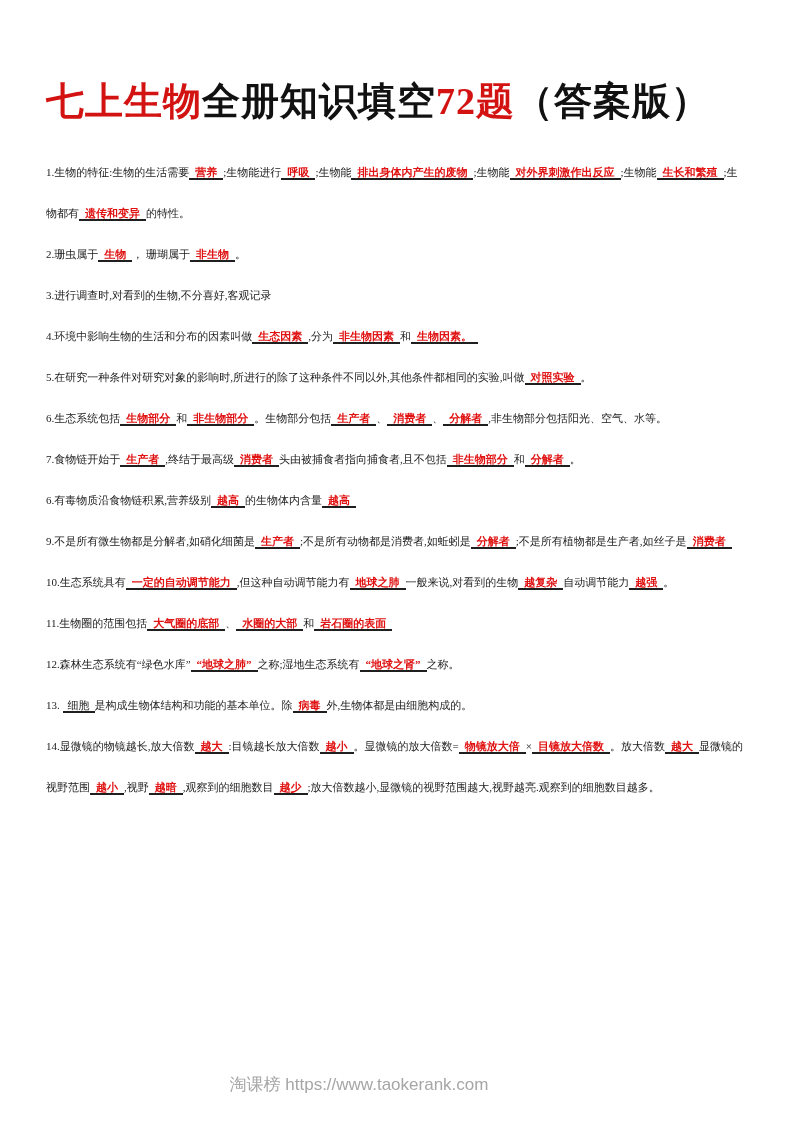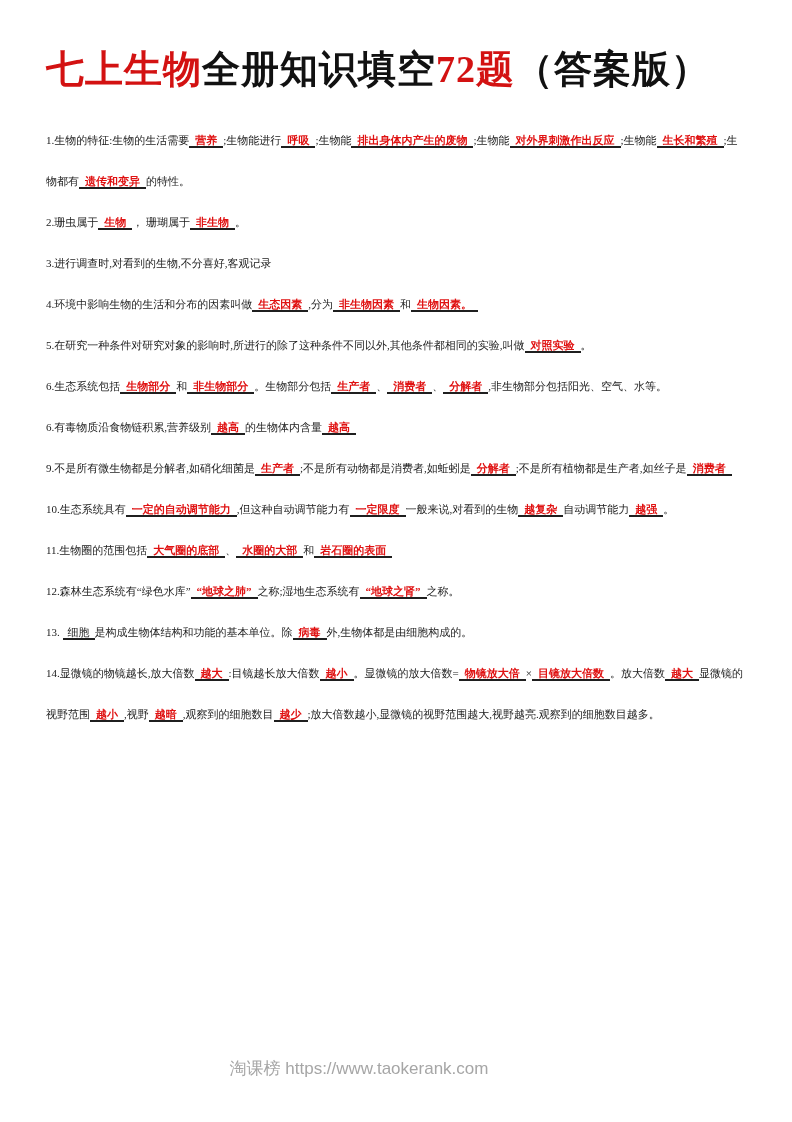--- a/index.html
+++ b/index.html
@@ -6,21 +6,21 @@
   html, body { background: #ffffff; }
   body {
     width: 792px; height: 1122px;
     font-family: "Liberation Serif", "DejaVu Serif", serif;
     color: var(--text, #1c1c1c);
     position: relative;
     overflow: hidden;
   }
   .page {
     width: 718px; height: 1122px;
-    padding: 46px 46px 0 46px;
+    padding: 78px 46px 0 46px;
     position: relative;
   }
   .title {
     text-align: center;
     font-size: 38px;
     font-weight: bold;
     line-height: 1.25;
     letter-spacing: 1px;
     margin-bottom: 26px;
     white-space: nowrap;
@@ -42,44 +42,45 @@
     border-bottom: 2px solid var(--underline, #1f1f1f);
     padding: 0 6px;
   }
   .blank-black {
     color: var(--text, #1c1c1c);
     border-bottom: 2px solid var(--underline, #1f1f1f);
     padding: 0 5px;
   }
   .footer {
     position: absolute;
-    bottom: 42px;
+    bottom: 26px;
     left: 0;
     width: 100%;
     text-align: center;
     font-family: "Liberation Sans", "DejaVu Sans", sans-serif;
     font-size: 17px;
     color: var(--footer-gray, #a6a6a6);
   }
 </style>
 </head>
 <body>
 
 <div class="page">
   <h1 class="title"><span class="title-red">七上生物</span><span class="title-black">全册知识填空</span><span class="title-red">72题</span><span class="title-black">（答案版）</span></h1>
   <main class="content">
       <p class="q"><span class="txt">1.生物的特征:生物的生活需要</span><span class="ans">营养</span><span class="txt">;生物能进行</span><span class="ans">呼吸</span><span class="txt">;生物能</span><span class="ans">排出身体内产生的废物</span><span class="txt">;生物能</span><span class="ans">对外界刺激作出反应</span><span class="txt">;生物能</span><span class="ans">生长和繁殖</span><span class="txt">;生物都有</span><span class="ans">遗传和变异</span><span class="txt">的特性。</span></p>
       <p class="q"><span class="txt">2.珊虫属于</span><span class="ans">生物</span><span class="txt">， 珊瑚属于</span><span class="ans">非生物</span><span class="txt">。</span></p>
       <p class="q"><span class="txt">3.进行调查时,对看到的生物,不分喜好,客观记录</span></p>
       <p class="q"><span class="txt">4.环境中影响生物的生活和分布的因素叫做</span><span class="ans">生态因素</span><span class="txt">,分为</span><span class="ans">非生物因素</span><span class="txt">和</span><span class="ans">生物因素。</span></p>
       <p class="q"><span class="txt">5.在研究一种条件对研究对象的影响时,所进行的除了这种条件不同以外,其他条件都相同的实验,叫做</span><span class="ans">对照实验</span><span class="txt">。</span></p>
       <p class="q"><span class="txt">6.生态系统包括</span><span class="ans">生物部分</span><span class="txt">和</span><span class="ans">非生物部分</span><span class="txt">。生物部分包括</span><span class="ans">生产者</span><span class="txt">、</span><span class="ans">消费者</span><span class="txt">、</span><span class="ans">分解者</span><span class="txt">,非生物部分包括阳光、空气、水等。</span></p>
+      <p class="q"><span class="txt">7.食物链开始于</span><span class="ans">生产者</span><span class="txt">,终结于最高级</span><span class="ans">消费者</span><span class="txt">头由被捕食者指向捕食者,且不包括</span><span class="ans">非生物部分</span><span class="txt">和</span><span class="ans">分解者</span><span class="txt">。</span></p>
       <p class="q"><span class="txt">6.有毒物质沿食物链积累,营养级别</span><span class="ans">越高</span><span class="txt">的生物体内含量</span><span class="ans">越高</span></p>
       <p class="q"><span class="txt">9.不是所有微生物都是分解者,如硝化细菌是</span><span class="ans">生产者</span><span class="txt">;不是所有动物都是消费者,如蚯蚓是</span><span class="ans">分解者</span><span class="txt">;不是所有植物都是生产者,如丝子是</span><span class="ans">消费者</span></p>
-      <p class="q"><span class="txt">10.生态系统具有</span><span class="ans">一定的自动调节能力</span><span class="txt">,但这种自动调节能力有</span><span class="ans">一定限度</span><span class="txt">一般来说,对看到的生物</span><span class="ans">越复杂</span><span class="txt">自动调节能力</span><span class="ans">越强</span><span class="txt">。</span></p>
+      <p class="q"><span class="txt">10.生态系统具有</span><span class="ans">一定的自动调节能力</span><span class="txt">,但这种自动调节能力有</span><span class="ans">地球之肺</span><span class="txt">一般来说,对看到的生物</span><span class="ans">越复杂</span><span class="txt">自动调节能力</span><span class="ans">越强</span><span class="txt">。</span></p>
       <p class="q"><span class="txt">11.生物圈的范围包括</span><span class="ans">大气圈的底部</span><span class="txt">、</span><span class="ans">水圈的大部</span><span class="txt">和</span><span class="ans">岩石圈的表面</span></p>
       <p class="q"><span class="txt">12.森林生态系统有“绿色水库”</span><span class="ans">“地球之肺”</span><span class="txt">之称;湿地生态系统有</span><span class="ans">“地球之肾”</span><span class="txt">之称。</span></p>
       <p class="q"><span class="txt">13. </span><span class="blank-black">细胞</span><span class="txt">是构成生物体结构和功能的基本单位。除</span><span class="ans">病毒</span><span class="txt">外,生物体都是由细胞构成的。</span></p>
       <p class="q"><span class="txt">14.显微镜的物镜越长,放大倍数</span><span class="ans">越大</span><span class="txt">:目镜越长放大倍数</span><span class="ans">越小</span><span class="txt">。显微镜的放大倍数=</span><span class="ans">物镜放大倍</span><span class="txt">×</span><span class="ans">目镜放大倍数</span><span class="txt">。放大倍数</span><span class="ans">越大</span><span class="txt">显微镜的视野范围</span><span class="ans">越小</span><span class="txt">,视野</span><span class="ans">越暗</span><span class="txt">,观察到的细胞数目</span><span class="ans">越少</span><span class="txt">;放大倍数越小,显微镜的视野范围越大,视野越亮.观察到的细胞数目越多。</span></p>
     </main>
   <footer class="footer">
     <span>淘课榜 https://www.taokerank.com</span>
   </footer>
 </div>
 

